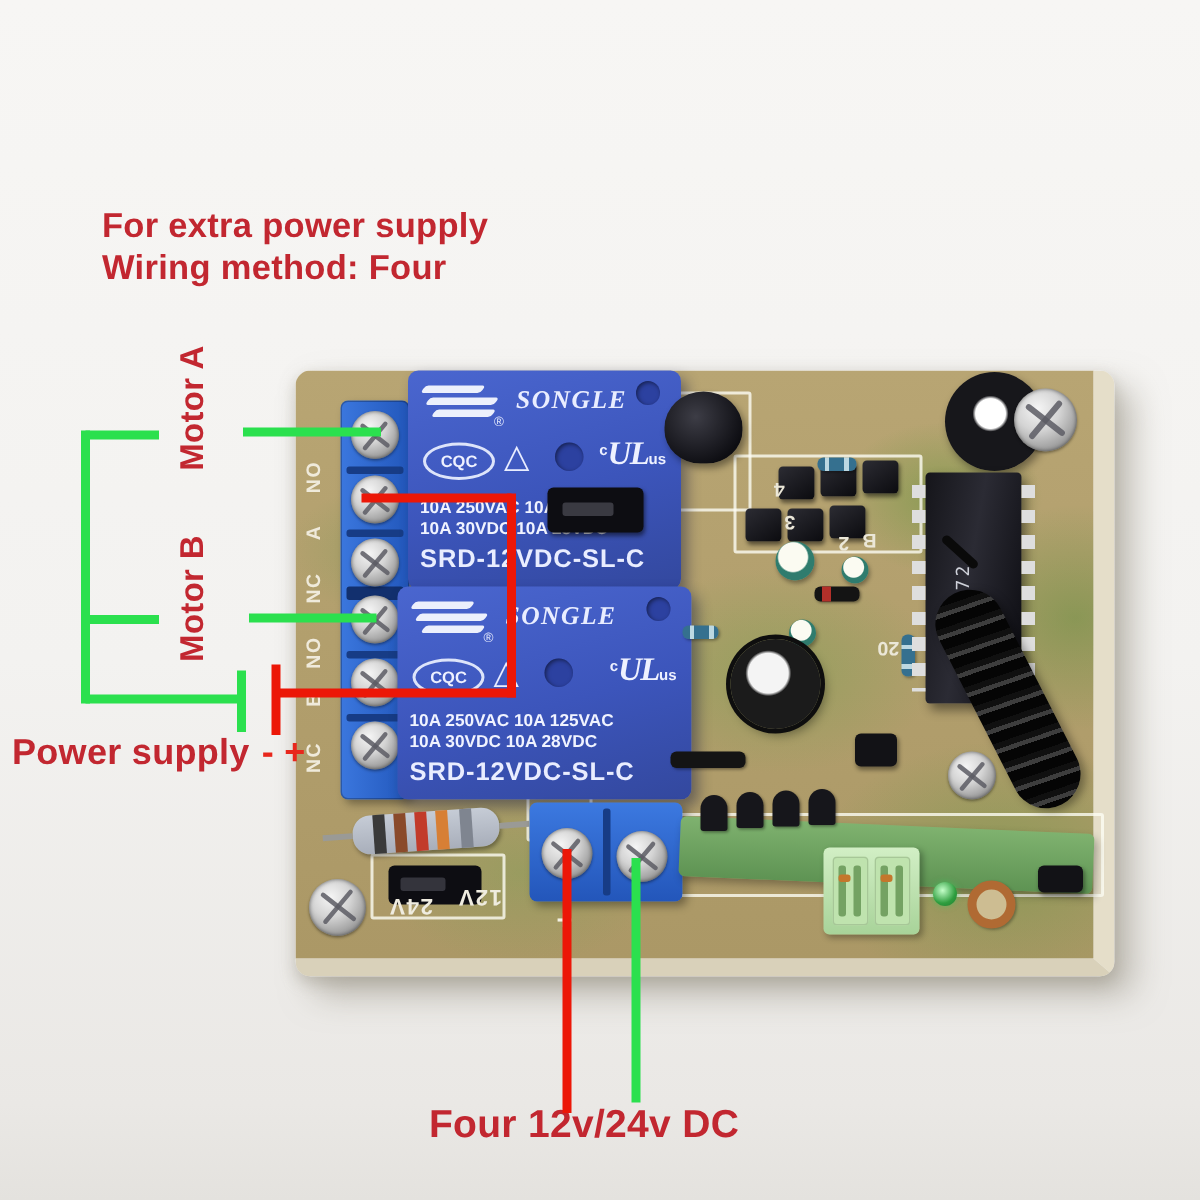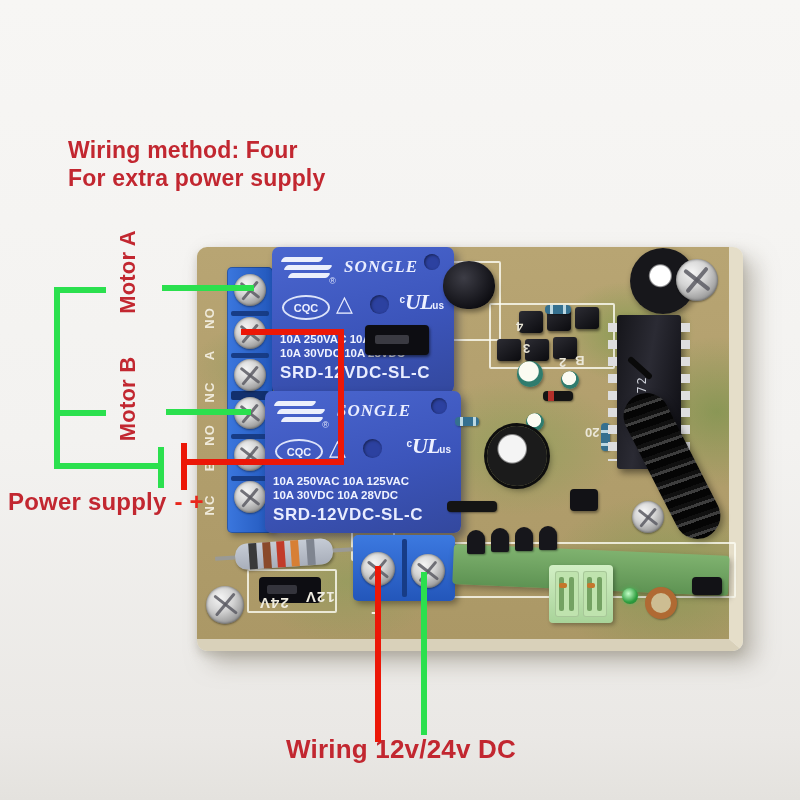--- a/index.html
+++ b/index.html
@@ -334,22 +334,22 @@
     <line class="wg" x1="161" y1="447" x2="161" y2="488"></line>
     <line class="wg" x1="424" y1="572" x2="424" y2="735"></line>
     <line class="wr" x1="241" y1="332" x2="341" y2="332"></line>
     <line class="wr" x1="341" y1="329" x2="341" y2="465"></line>
     <line class="wr" x1="344" y1="462" x2="184" y2="462"></line>
     <line class="wr" x1="184" y1="443" x2="184" y2="490"></line>
     <line class="wr" x1="378" y1="566" x2="378" y2="742"></line>
   </svg>
 
   <div class="abs ann title">
+    <div>For extra power supply</div>
     <div>Wiring method: Four</div>
-    <div>For extra power supply</div>
   </div>
   <div class="abs ann motor motorA">Motor A</div>
   <div class="abs ann motor motorB">Motor B</div>
   <div class="abs ann psup">
     <span>Power supply</span><span class="pol">- +</span>
   </div>
-  <div class="abs ann inputlbl">Wiring 12v/24v DC</div>
+  <div class="abs ann inputlbl">Four 12v/24v DC</div>
 </div>
 
 </body></html>

